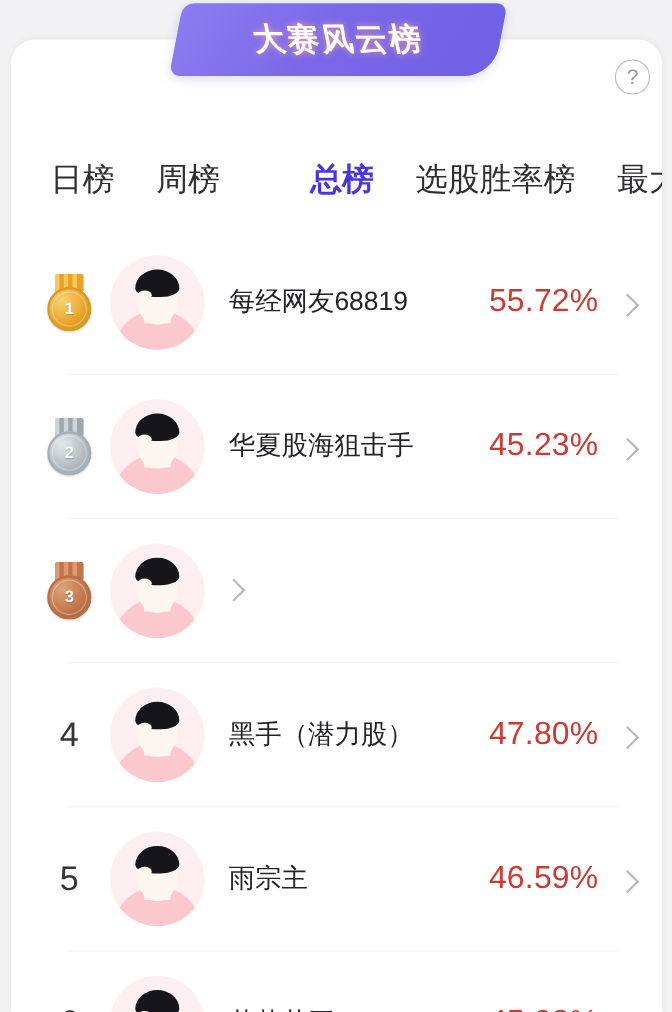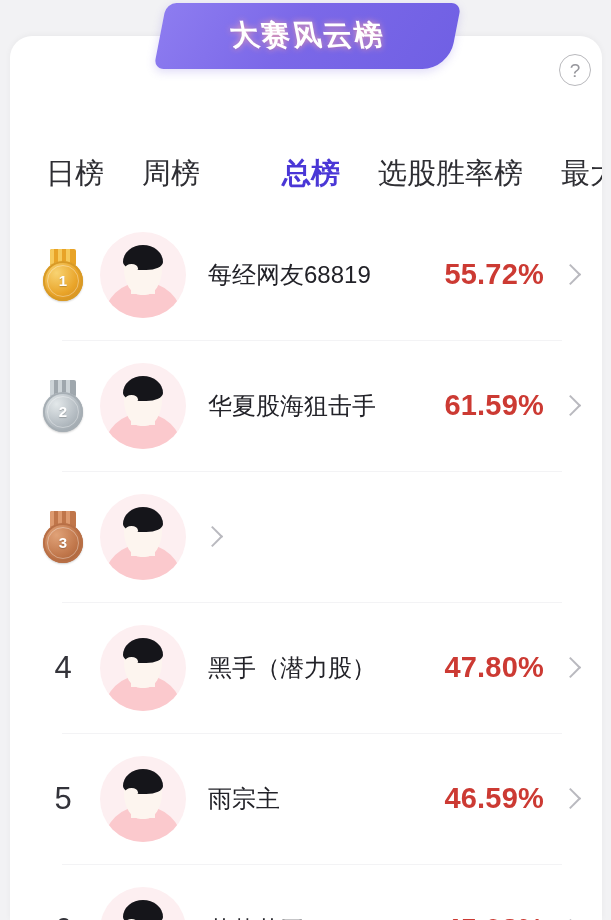--- a/index.html
+++ b/index.html
@@ -88,21 +88,21 @@
   }
 
   
   .tabs {
     position: absolute;
     left: 0;
     top: 96px;
     width: 100%;
     height: 62px;
     display: flex;
-    align-items: flex-end;
+    align-items: center;
     padding-left: 36px;
     white-space: nowrap;
     overflow: hidden;
   }
   .tab {
     position: relative;
     font-size: 29px;
     color: #2e2e33;
     margin-right: 38px;
     padding-top: 2px;
@@ -298,22 +298,21 @@
     line-height: 46px;
     color: #222228;
     max-width: 230px;
     word-break: break-all;
   }
 
   
   .rank-right {
     flex: 0 0 auto;
     display: flex;
-    align-items: center;
-    font-weight: bold;
+    align-items: flex-end;
   }
   .rank-pct {
     font-size: 29px;
     color: #cc3a33;
     letter-spacing: 0.2px;
   }
   .chevron {
     width: 26px;
     height: 26px;
     margin-left: 14px;
@@ -395,21 +394,21 @@
           </div>
         </div>
         <div class="avatar">
           <div class="shoulders"></div>
             <div class="neck"></div>
             <div class="face"></div>
             <div class="hair"></div>
         </div>
         <div class="rank-name">华夏股海狙击手</div>
         <div class="rank-right">
-          <div class="rank-pct">61.59%</div>
+          <div class="rank-pct">45.23%</div>
           <div class="chevron"></div>
         </div>
       </div>
 
       <div class="rank-row">
         <div class="rank-slot">
           <div class="medal bronze">
             <div class="ribbon">
                 <i style="left:0"></i>
                 <i style="left:8px"></i>

